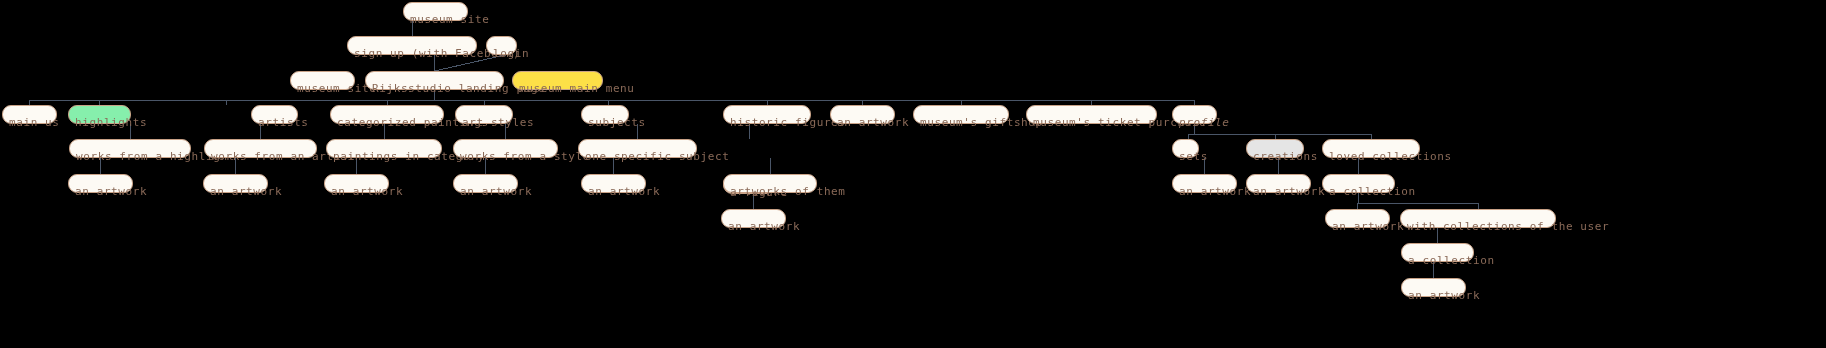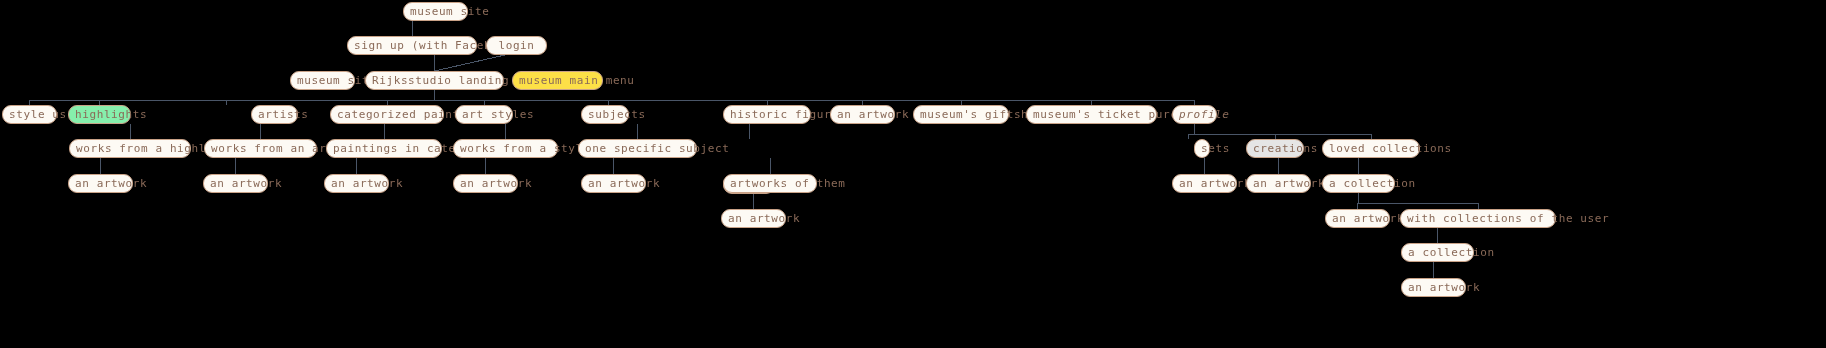--- a/index.html
+++ b/index.html
@@ -33,21 +33,21 @@
     line-height: 17px;
     background: #fdfaf4;
     border: 1px solid #c9a287;
     border-radius: 9px;
     color: #8a6a58;
     font-family: "DejaVu Sans Mono", "Liberation Mono", monospace;
     font-size: 11px;
     letter-spacing: 0.6px;
     text-align: center;
     white-space: nowrap;
-    padding: 0 6px;
+    padding: 8px 6px;
     z-index: 2;
   }
 </style>
 </head>
 <body>
 
 <div id="diagram">
   <svg id="edges" viewBox="0 0 1826 348" width="1826" height="348">
       <line x1="412" y1="21" x2="412" y2="36" stroke="#4a5668" stroke-width="1" shape-rendering="crispEdges"></line>
       <line x1="505" y1="55" x2="434.5" y2="71" stroke="#4a5668" stroke-width="1" shape-rendering="crispEdges"></line>
@@ -89,42 +89,42 @@
       <line x1="1275.5" y1="134" x2="1275.5" y2="139" stroke="#4a5668" stroke-width="1" shape-rendering="crispEdges"></line>
       <line x1="1371" y1="134" x2="1371" y2="139" stroke="#4a5668" stroke-width="1" shape-rendering="crispEdges"></line>
       <line x1="1358.5" y1="193" x2="1358.5" y2="203" stroke="#4a5668" stroke-width="1" shape-rendering="crispEdges"></line>
       <line x1="1357.5" y1="203" x2="1478" y2="203" stroke="#4a5668" stroke-width="1" shape-rendering="crispEdges"></line>
       <line x1="1357.5" y1="203" x2="1357.5" y2="209" stroke="#4a5668" stroke-width="1" shape-rendering="crispEdges"></line>
       <line x1="1478" y1="203" x2="1478" y2="209" stroke="#4a5668" stroke-width="1" shape-rendering="crispEdges"></line>
     </svg>
   <div id="nodes">
       <div class="node" style="left: 403px; top: 2px; width: 65px; background: rgb(253, 250, 244); border-color: rgb(201, 162, 135); color: rgb(138, 106, 88);">museum site</div>
       <div class="node" style="left: 347px; top: 36px; width: 130px; background: rgb(253, 250, 244); border-color: rgb(201, 162, 135); color: rgb(138, 106, 88);">sign up (with Facebook)</div>
-      <div class="node" style="left: 486px; top: 36px; width: 61px; background: rgb(253, 250, 244); border-color: rgb(201, 162, 135); color: rgb(138, 106, 88);">login</div>
+      <div class="node" style="left: 486px; top: 36px; width: 31px; background: rgb(253, 250, 244); border-color: rgb(201, 162, 135); color: rgb(138, 106, 88);">login</div>
       <div class="node" style="left: 290px; top: 71px; width: 65px; background: rgb(253, 250, 244); border-color: rgb(201, 162, 135); color: rgb(138, 106, 88);">museum site</div>
       <div class="node" style="left: 365px; top: 71px; width: 139px; background: rgb(253, 250, 244); border-color: rgb(201, 162, 135); color: rgb(138, 106, 88);">Rijksstudio landing page</div>
       <div class="node" style="left: 512px; top: 71px; width: 91px; background: #fde047; border-color: rgb(201, 162, 135); color: rgb(138, 106, 88);">museum main menu</div>
-      <div class="node" style="left: 2px; top: 105px; width: 55px; background: rgb(253, 250, 244); border-color: rgb(201, 162, 135); color: rgb(138, 106, 88);">style us</div>
+      <div class="node" style="left: 2px; top: 105px; width: 55px; background: rgb(253, 250, 244); border-color: rgb(201, 162, 135); color: rgb(138, 106, 88);">main us</div>
       <div class="node" style="left: 68px; top: 105px; width: 63px; background: #86efac; border-color: rgb(201, 162, 135); color: rgb(138, 106, 88);">highlights</div>
       <div class="node" style="left: 203px; top: 105px; width: 47px; background: rgb(253, 250, 244); border-color: rgb(201, 162, 135); color: rgb(138, 106, 88); margin-left: 48px;">artists</div>
       <div class="node" style="left: 330px; top: 105px; width: 114px; background: rgb(253, 250, 244); border-color: rgb(201, 162, 135); color: rgb(138, 106, 88);">categorized paintings</div>
       <div class="node" style="left: 455px; top: 105px; width: 58px; background: rgb(253, 250, 244); border-color: rgb(201, 162, 135); color: rgb(138, 106, 88);">art styles</div>
       <div class="node" style="left: 581px; top: 105px; width: 48px; background: rgb(253, 250, 244); border-color: rgb(201, 162, 135); color: rgb(138, 106, 88);">subjects</div>
       <div class="node" style="left: 723px; top: 105px; width: 88px; background: rgb(253, 250, 244); border-color: rgb(201, 162, 135); color: rgb(138, 106, 88);">historic figures</div>
       <div class="node" style="left: 830px; top: 105px; width: 65px; background: rgb(253, 250, 244); border-color: rgb(201, 162, 135); color: rgb(138, 106, 88);">an artwork</div>
       <div class="node" style="left: 913px; top: 105px; width: 96px; background: rgb(253, 250, 244); border-color: rgb(201, 162, 135); color: rgb(138, 106, 88);">museum's giftshop</div>
       <div class="node" style="left: 1026px; top: 105px; width: 131px; background: rgb(253, 250, 244); border-color: rgb(201, 162, 135); color: rgb(138, 106, 88);">museum's ticket purchase</div>
       <div class="node" style="left: 1172px; top: 105px; width: 45px; background: rgb(253, 250, 244); border-color: rgb(201, 162, 135); color: rgb(138, 106, 88); font-style: italic;">profile</div>
       <div class="node" style="left: 69px; top: 139px; width: 122px; background: rgb(253, 250, 244); border-color: rgb(201, 162, 135); color: rgb(138, 106, 88);">works from a highlight</div>
       <div class="node" style="left: 204px; top: 139px; width: 113px; background: rgb(253, 250, 244); border-color: rgb(201, 162, 135); color: rgb(138, 106, 88);">works from an artist</div>
       <div class="node" style="left: 326px; top: 139px; width: 116px; background: rgb(253, 250, 244); border-color: rgb(201, 162, 135); color: rgb(138, 106, 88);">paintings in category</div>
       <div class="node" style="left: 453px; top: 139px; width: 105px; background: rgb(253, 250, 244); border-color: rgb(201, 162, 135); color: rgb(138, 106, 88);">works from a style</div>
       <div class="node" style="left: 578px; top: 139px; width: 119px; background: rgb(253, 250, 244); border-color: rgb(201, 162, 135); color: rgb(138, 106, 88);">one specific subject</div>
       <div class="node" style="left: 723px; top: 139px; width: 52px; background: rgb(253, 250, 244); border-color: rgb(201, 162, 135); color: rgb(138, 106, 88); margin-top: 36px;">a figure</div>
-      <div class="node" style="left: 1172px; top: 139px; width: 16px; background: rgb(253, 250, 244); border-color: rgb(201, 162, 135); color: rgb(138, 106, 88); margin-left: 22px;">sets</div>
+      <div class="node" style="left: 1172px; top: 139px; width: 27px; background: rgb(253, 250, 244); border-color: rgb(201, 162, 135); color: rgb(138, 106, 88);">sets</div>
       <div class="node" style="left: 1246px; top: 139px; width: 58px; background: #e5e5e5; border-color: rgb(201, 162, 135); color: rgb(138, 106, 88);">creations</div>
       <div class="node" style="left: 1322px; top: 139px; width: 98px; background: rgb(253, 250, 244); border-color: rgb(201, 162, 135); color: rgb(138, 106, 88);">loved collections</div>
       <div class="node" style="left: 68px; top: 174px; width: 65px; background: rgb(253, 250, 244); border-color: rgb(201, 162, 135); color: rgb(138, 106, 88);">an artwork</div>
       <div class="node" style="left: 203px; top: 174px; width: 65px; background: rgb(253, 250, 244); border-color: rgb(201, 162, 135); color: rgb(138, 106, 88);">an artwork</div>
       <div class="node" style="left: 324px; top: 174px; width: 65px; background: rgb(253, 250, 244); border-color: rgb(201, 162, 135); color: rgb(138, 106, 88);">an artwork</div>
       <div class="node" style="left: 453px; top: 174px; width: 65px; background: rgb(253, 250, 244); border-color: rgb(201, 162, 135); color: rgb(138, 106, 88);">an artwork</div>
       <div class="node" style="left: 581px; top: 174px; width: 65px; background: rgb(253, 250, 244); border-color: rgb(201, 162, 135); color: rgb(138, 106, 88);">an artwork</div>
       <div class="node" style="left: 723px; top: 174px; width: 94px; background: rgb(253, 250, 244); border-color: rgb(201, 162, 135); color: rgb(138, 106, 88);">artworks of them</div>
       <div class="node" style="left: 1172px; top: 174px; width: 65px; background: rgb(253, 250, 244); border-color: rgb(201, 162, 135); color: rgb(138, 106, 88);">an artwork</div>
       <div class="node" style="left: 1246px; top: 174px; width: 65px; background: rgb(253, 250, 244); border-color: rgb(201, 162, 135); color: rgb(138, 106, 88);">an artwork</div>

